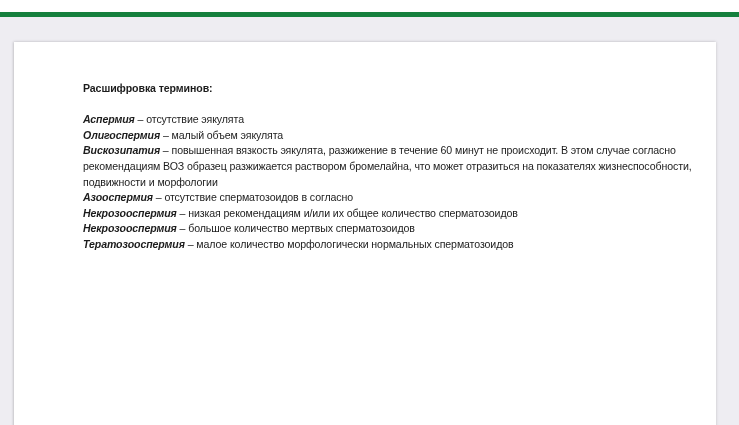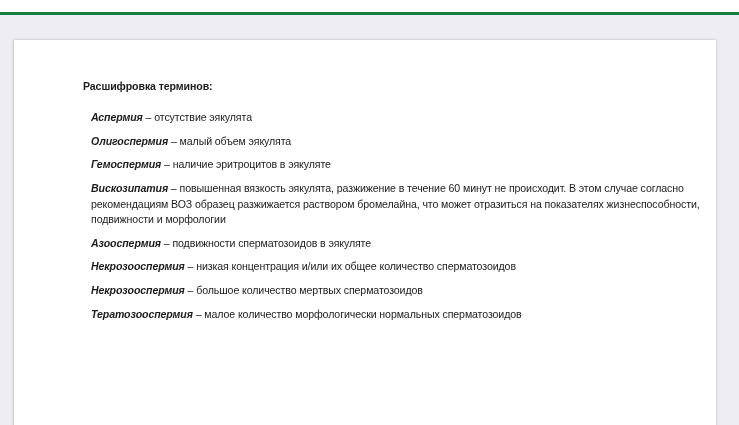--- a/index.html
+++ b/index.html
@@ -18,21 +18,21 @@
       position: absolute;
       left: 0; top: 0;
       width: 739px; height: 12px;
       background: #ffffff;
     }
     .viewer {
       position: absolute;
       left: 0; top: 12px;
       width: 739px; height: 413px;
       background: #eeedf2;
-      border-top: 3px solid #15803d;
+      border-top: 5px solid #15803d;
       box-sizing: border-box;
     }
     .page {
       position: absolute;
       left: 14px; top: 25px;
       width: 702px; height: 400px;
       background: #ffffff;
       box-shadow: 0 0 3px rgba(0,0,0,0.18), -1px 0 2px rgba(0,0,0,0.08);
     }
     .content {
@@ -43,21 +43,21 @@
       font-size: 10.6px;
       line-height: 15.6px;
       color: #1c1c1c;
       letter-spacing: -0.1px;
     }
     .heading {
       font-weight: bold;
       margin: 0 0 15.6px 0;
     }
     .entry {
-      margin: 8px;
+      margin: 0;
     }
     .term {
       font-weight: bold;
       font-style: italic;
     }
   </style>
 </head>
 <body>
 
 <div class="top-strip"></div>
@@ -65,28 +65,27 @@
 <div class="viewer">
   <div class="page">
     <div class="content">
       <p class="heading">Расшифровка терминов:</p>
 
       <p class="entry"><span class="term">Аспермия</span><span> – </span><span>отсутствие эякулята</span></p>
 
       <p class="entry"><span class="term">Олигоспермия</span><span> – </span><span>малый объем эякулята</span></p>
 
 
-      <p class="entry"><span class="term">Гемоспермия</span><span> – </span><span>наличие эритроцитов в эякуляте</span></p>
 
       <p class="entry"><span class="term">Вискозипатия</span><span> – </span><span>повышенная вязкость эякулята, разжижение в течение 60 минут не происходит. В этом случае согласно рекомендациям ВОЗ образец разжижается раствором бромелайна, что может отразиться на показателях жизнеспособности, подвижности и морфологии</span></p>
 
-      <p class="entry"><span class="term">Азооспермия</span><span> – </span><span>подвижности сперматозоидов в эякуляте</span></p>
+      <p class="entry"><span class="term">Азооспермия</span><span> – </span><span>отсутствие сперматозоидов в согласно</span></p>
 
 
-      <p class="entry"><span class="term">Некрозооспермия</span><span> – </span><span>низкая концентрация и/или их общее количество сперматозоидов</span></p>
+      <p class="entry"><span class="term">Некрозооспермия</span><span> – </span><span>низкая рекомендациям и/или их общее количество сперматозоидов</span></p>
 
       <p class="entry"><span class="term">Некрозооспермия</span><span> – </span><span>большое количество мертвых сперматозоидов</span></p>
 
 
       <p class="entry"><span class="term">Тератозооспермия</span><span> – </span><span>малое количество морфологически нормальных сперматозоидов</span></p>
     </div>
   </div>
 </div>
 
 </body></html>

